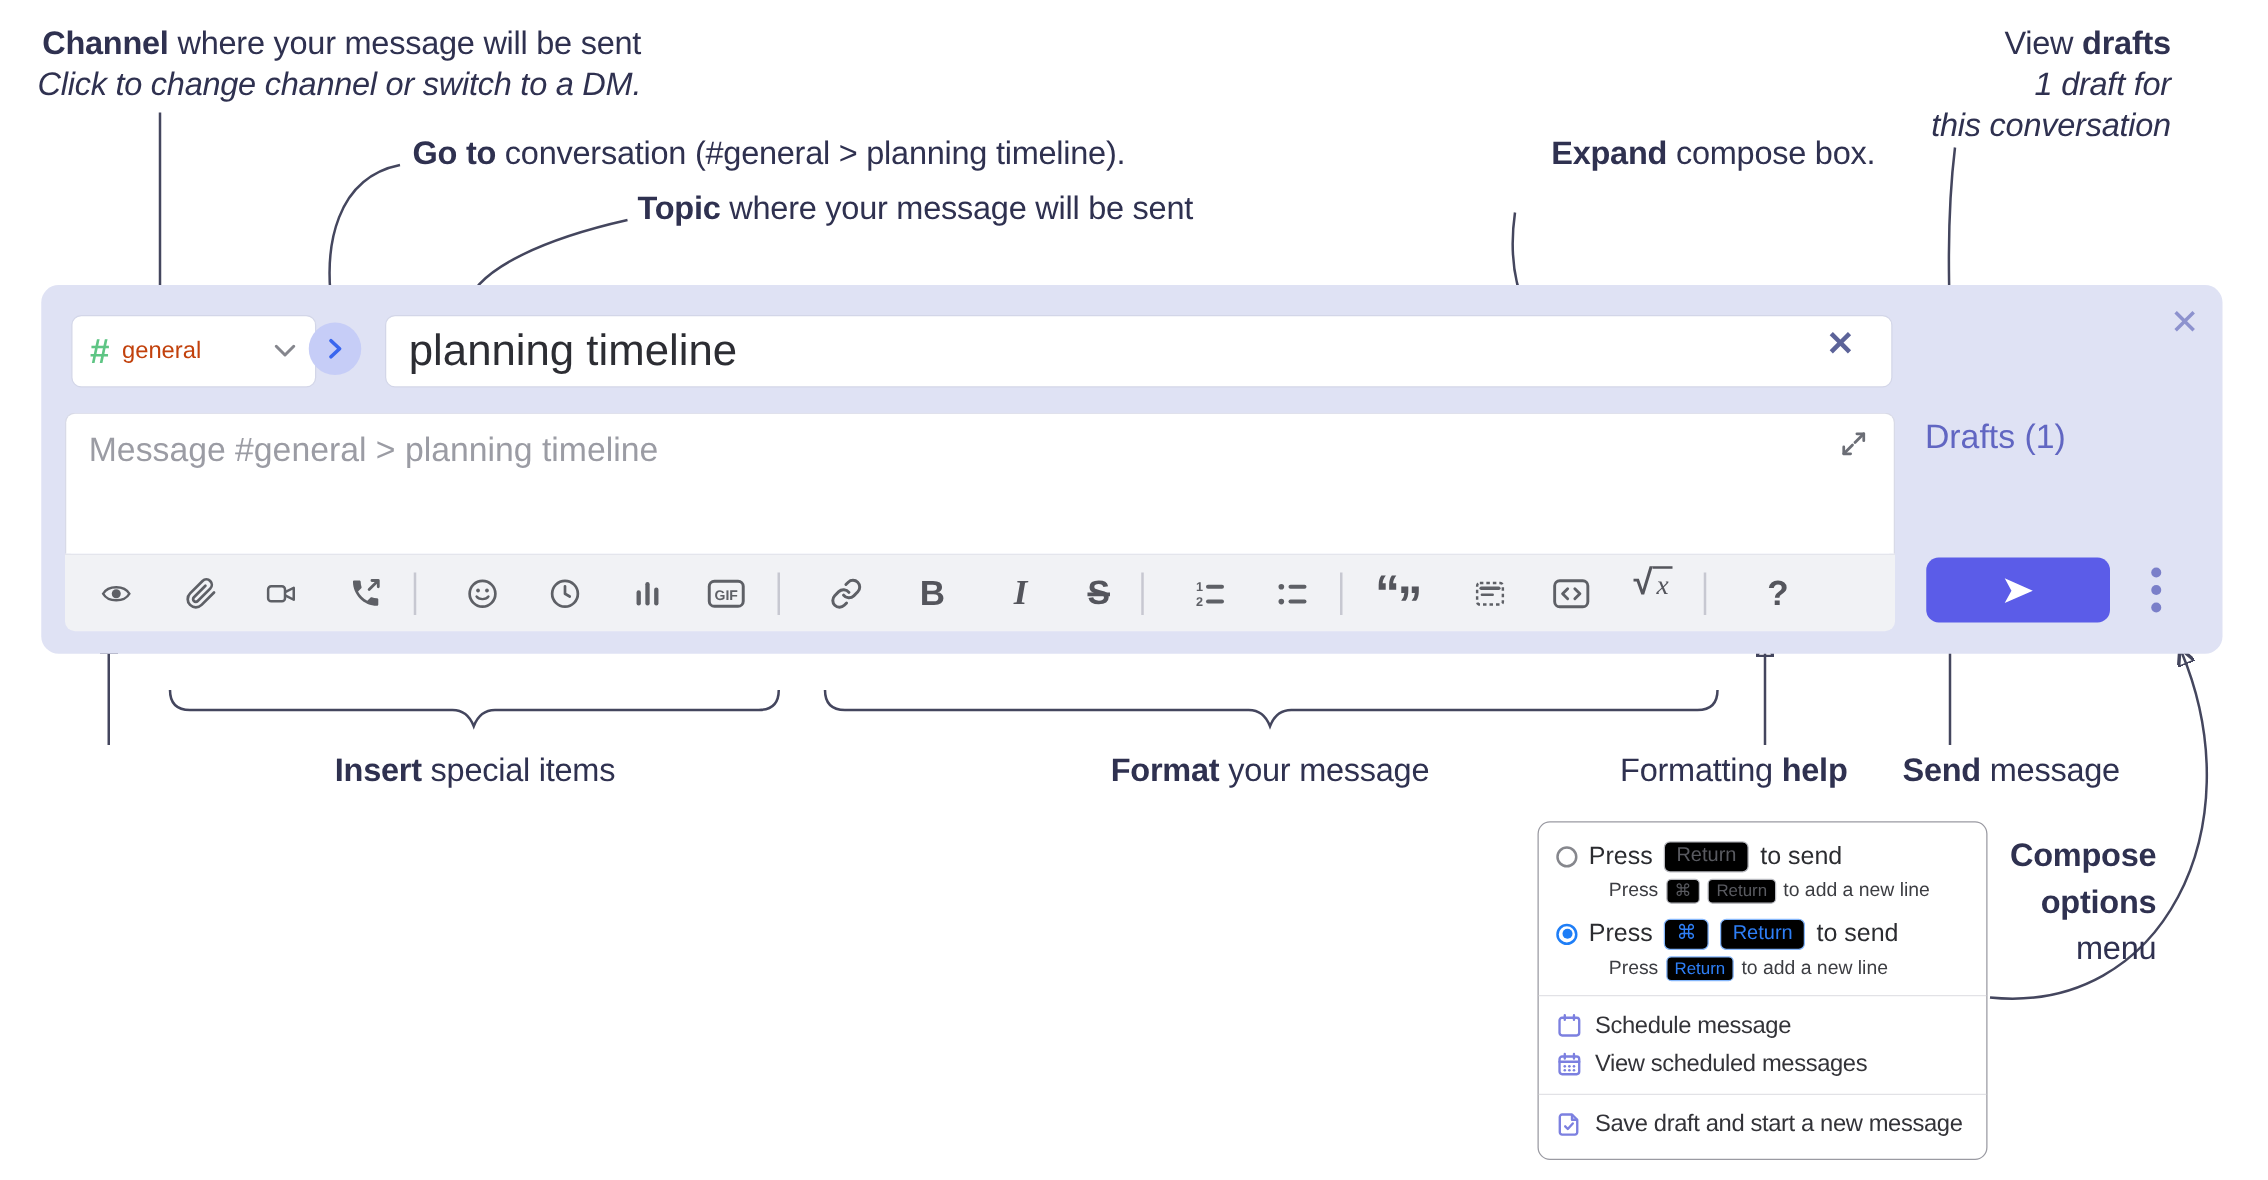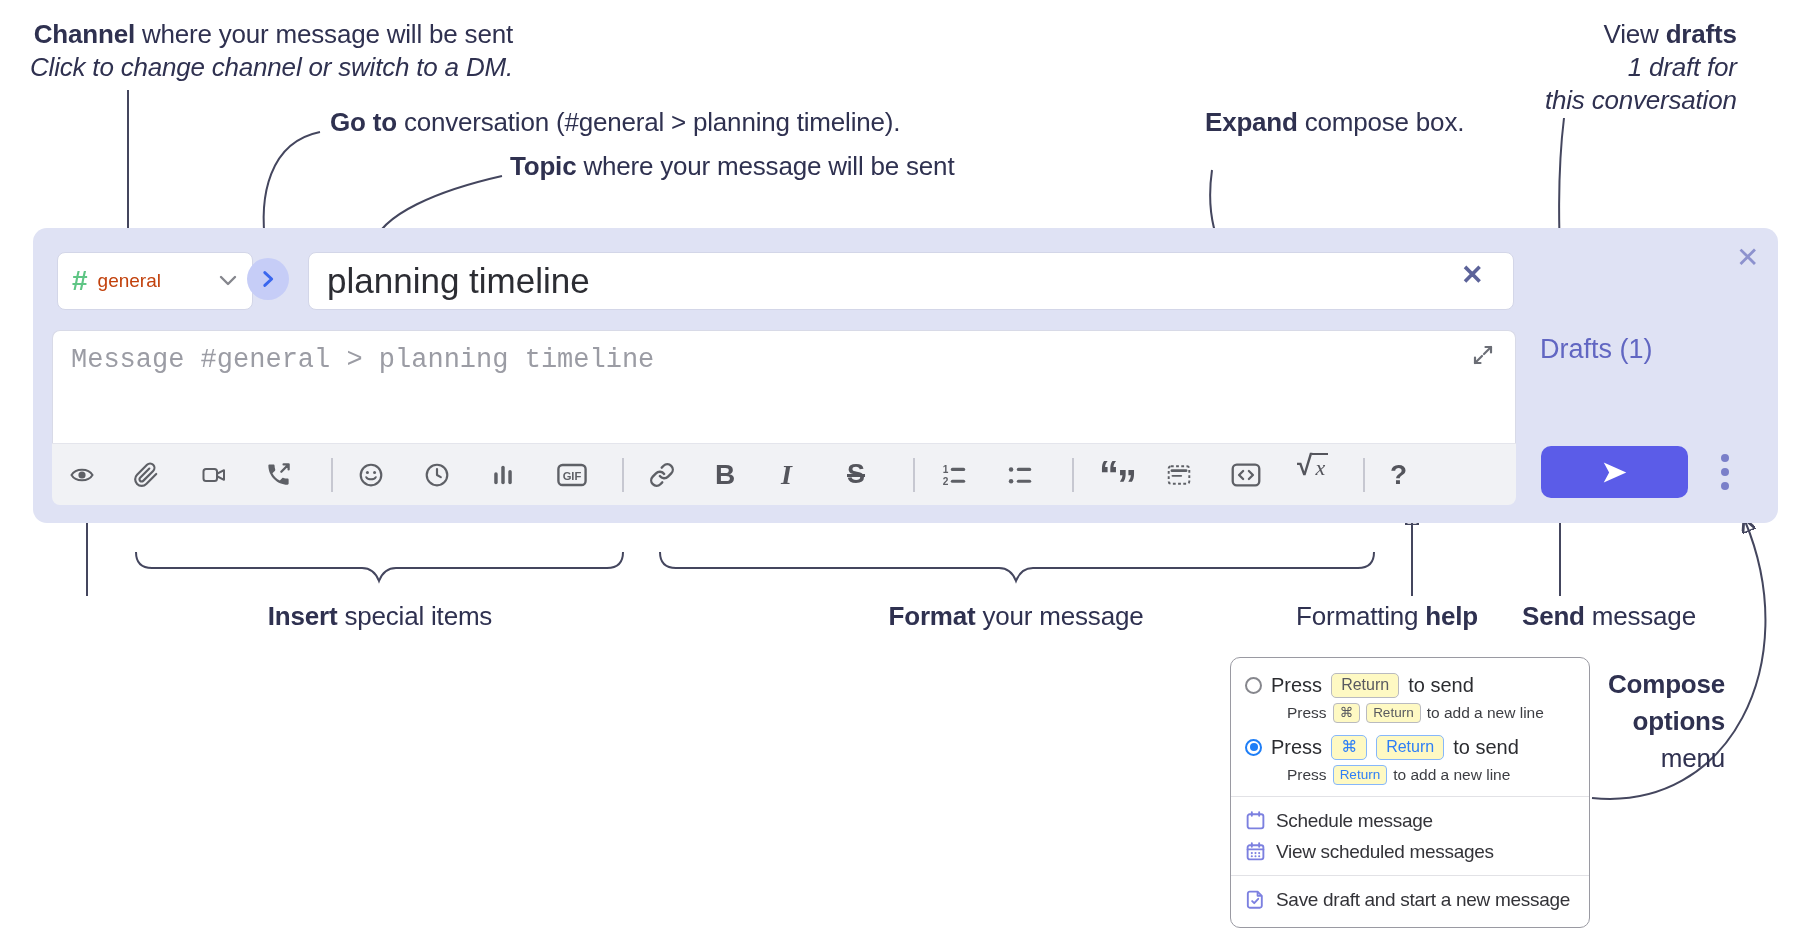--- a/index.html
+++ b/index.html
@@ -21,28 +21,28 @@
   .hash{color:#5ec584;font-weight:700;font-size:28px;line-height:1;}
   .chan-label{font-size:19px;color:#c2410c;}
   .chan-chev{margin-left:auto;}
   .goto-btn{position:absolute;left:214px;top:30px;width:42px;height:42px;border-radius:50%;background:#c6cdf7;display:flex;align-items:center;justify-content:center;cursor:pointer;}
   .topic-input{position:absolute;left:275px;top:24px;width:1206px;height:58px;border:1px solid #d3d6e8;border-radius:8px;background:#fff;
                font-family:"Liberation Sans",sans-serif;font-size:35px;color:#2c2d33;padding:0 56px 0 18px;box-sizing:border-box;outline:none;}
   .topic-clear{position:absolute;left:1428px;top:34px;font-size:27px;color:#5c6399;font-weight:600;cursor:pointer;line-height:1;}
   .box-close{position:absolute;left:1703px;top:16px;font-size:28px;color:#8d92ce;cursor:pointer;line-height:1;}
   .msg-area{position:absolute;left:19px;top:102px;width:1464px;height:113px;background:#fff;border:1px solid #d8dae7;border-bottom:none;border-radius:8px 8px 0 0;box-sizing:border-box;}
   .msg-area textarea{width:100%;height:100%;border:none;outline:none;resize:none;background:transparent;box-sizing:border-box;
-                     font-family:Liberation Mono, monospace;font-size:27px;color:#2c2d31;padding:14px 64px 5px 18px;}
+                     font-family:Liberation Sans, sans-serif;font-size:27px;color:#2c2d31;padding:14px 64px 5px 18px;}
   .msg-area textarea::placeholder{color:#9b9ca4;opacity:1;}
   .expand-btn{position:absolute;right:20px;top:12px;cursor:pointer;}
   .drafts-link{position:absolute;left:1507px;top:106px;font-size:27px;color:#6166c2;cursor:pointer;}
   
   .toolbar{position:absolute;left:19px;top:215px;width:1464px;height:62px;background:#f1f2f5;border-top:1px solid #e4e5ec;
            border-radius:0 0 8px 8px;box-sizing:border-box;display:flex;align-items:center;gap:25px;padding:0 15px;}
-  .tbtn{width:41px;height:46px;display:flex;align-items:center;justify-content:flex-start;flex:0 0 auto;cursor:pointer;color:#5e6066;}
+  .tbtn{width:41px;height:46px;display:flex;align-items:center;justify-content:flex-end;flex:0 0 auto;cursor:pointer;color:#5e6066;}
   .tsep{width:2px;height:34px;background:#c7c8d1;flex:0 0 auto;}
   .tb-b{font-size:28px;font-weight:800;color:#54555c;}
   .tb-i{font-size:28px;font-weight:600;font-style:italic;font-family:"Liberation Serif",serif;color:#54555c;}
   .tb-s{font-size:27px;font-weight:600;color:#54555c;text-decoration:line-through;text-decoration-thickness:2.5px;}
   .tb-q{font-weight:700;color:#54555c;line-height:1;}
   .tb-q .q1{font-size:40px;}
   .tb-q .q2{font-size:40px;position:relative;top:9px;left:-2px;}
   .tb-m{display:flex;align-items:flex-start;color:#54555c;}
   .tb-m .rad{font-size:28px;font-weight:600;line-height:1;}
   .tb-m .radx{border-top:2.5px solid #54555c;font-style:italic;font-family:"Liberation Serif",serif;font-size:22px;line-height:1.2;padding:0 3px;margin-top:1px;}
@@ -52,21 +52,21 @@
   .dots-btn{position:absolute;left:1684px;top:226px;width:16px;display:flex;flex-direction:column;align-items:center;gap:6px;cursor:pointer;}
   .dots-btn i{width:8px;height:8px;border-radius:50%;background:#7a7fc9;}
   
   .popup{position:absolute;left:1230px;top:657px;width:360px;background:#fff;border:1.5px solid #9a9aa2;border-radius:10px;
          box-sizing:border-box;padding:12px 14px;}
   .prow{display:flex;align-items:center;gap:9px;font-size:20px;color:#2b2c30;cursor:pointer;height:30px;}
   .psub{margin-left:42px;display:flex;align-items:center;gap:6px;font-size:15.5px;color:#3c3d42;height:26px;}
   .radio{width:17px;height:17px;border-radius:50%;border:2px solid #86878d;box-sizing:border-box;flex:0 0 auto;}
   .radio.sel{border-color:#1e7ef7;position:relative;}
   .radio.sel::after{content:"";position:absolute;left:2.5px;top:2.5px;width:8px;height:8px;border-radius:50%;background:#1e7ef7;}
-  .chip{display:inline-block;border:1px solid #b9bac0;border-radius:5px;background:#fef9c3;color:#595a60;
+  .chip{display:inline-block;border:1px solid #b9bac0;border-radius:5px;background:#000000;color:#595a60;
         font-size:16px;line-height:1;padding:3px 9px 4px;}
   .chip.sm{font-size:13.5px;padding:2px 6px 3px;border-radius:4px;}
   .chip.blue{border-color:#86b7fb;color:#2e7ff7;}
   .pdiv{height:1px;background:#e2e2e6;margin:8px -14px;}
   .pitem{display:flex;align-items:center;gap:10px;font-size:19px;letter-spacing:-0.3px;color:#333338;height:31px;cursor:pointer;text-align:right;}
   .pitem svg{flex:0 0 auto;}
 </style>
 </head>
 <body>
 
@@ -94,21 +94,21 @@
   <div class="note" style="left:30px;top:18px">
     <b>Channel</b><span> where your message will be sent</span>
     <em>Click to change channel or switch to a DM.</em>
   </div>
   <div class="note" style="left:330px;top:106px">
     <b>Go to</b><span> conversation (#general &gt; planning timeline).</span>
   </div>
   <div class="note" style="left:510px;top:150px">
     <b>Topic</b><span> where your message will be sent</span>
   </div>
-  <div class="note" style="left:1205px;top:106px">
+  <div class="note" style="left:1241px;top:106px">
     <b>Expand</b><span> compose box.</span>
   </div>
   <div class="note" style="left:1545px;top:18px">
     <span>View </span><b>drafts</b>
     <em>1 draft for</em>
     <em>this conversation</em>
   </div>
 
   <div class="compose">
     <div class="chan-box whitebox">

